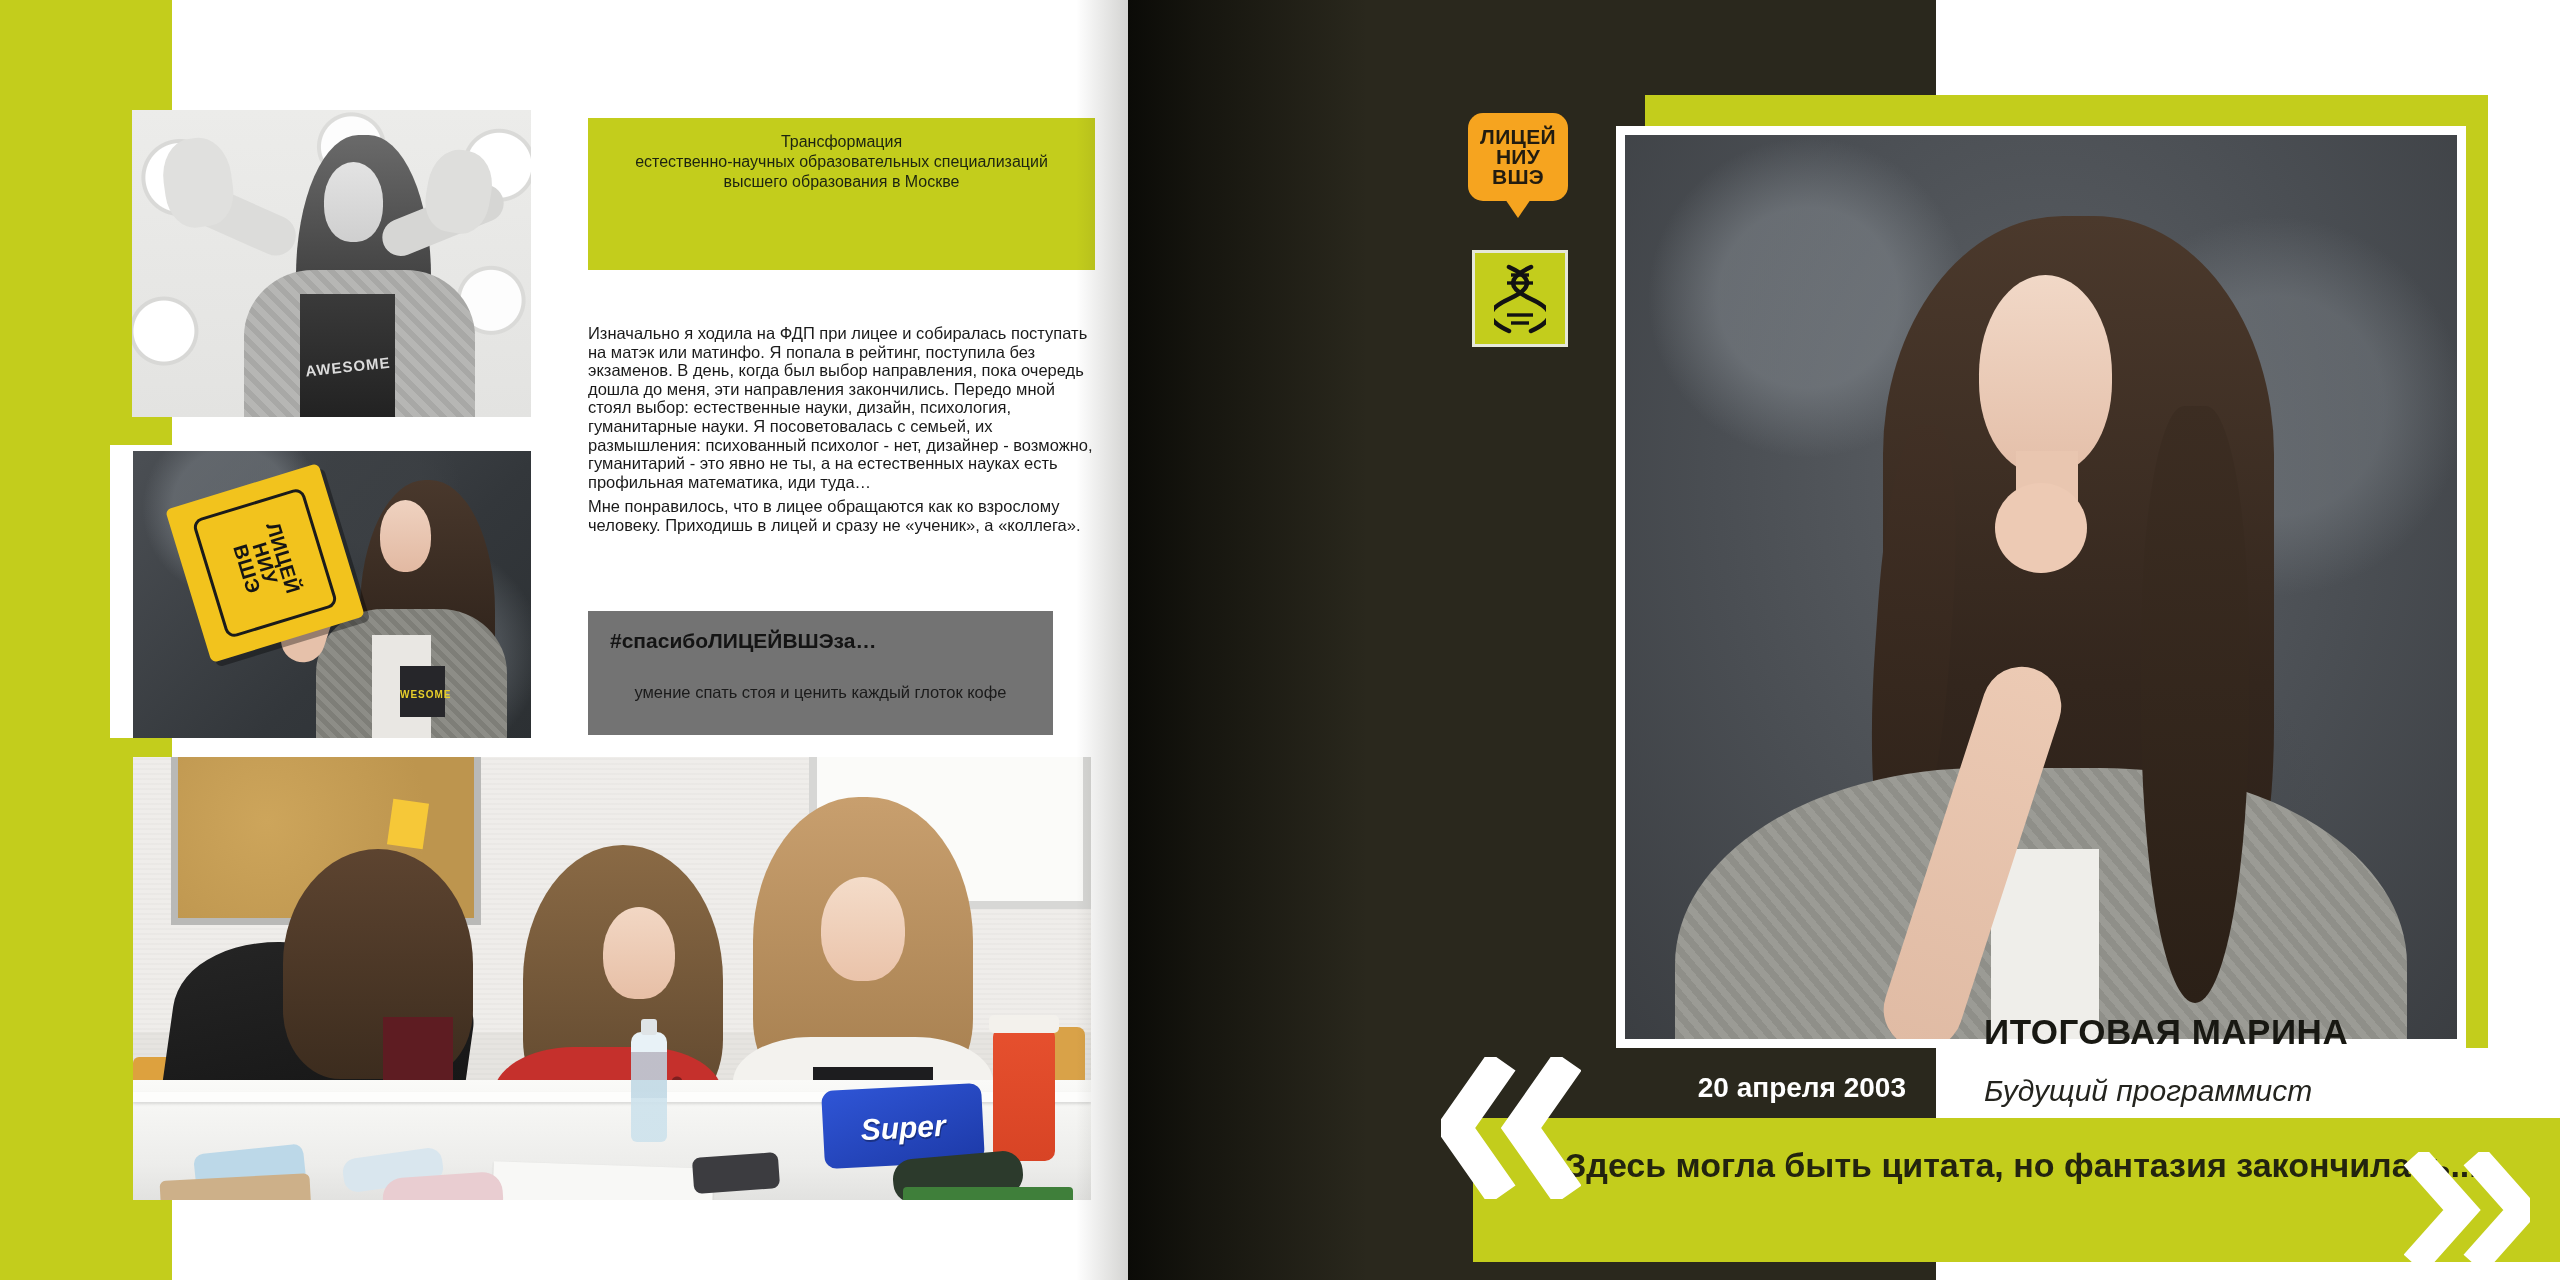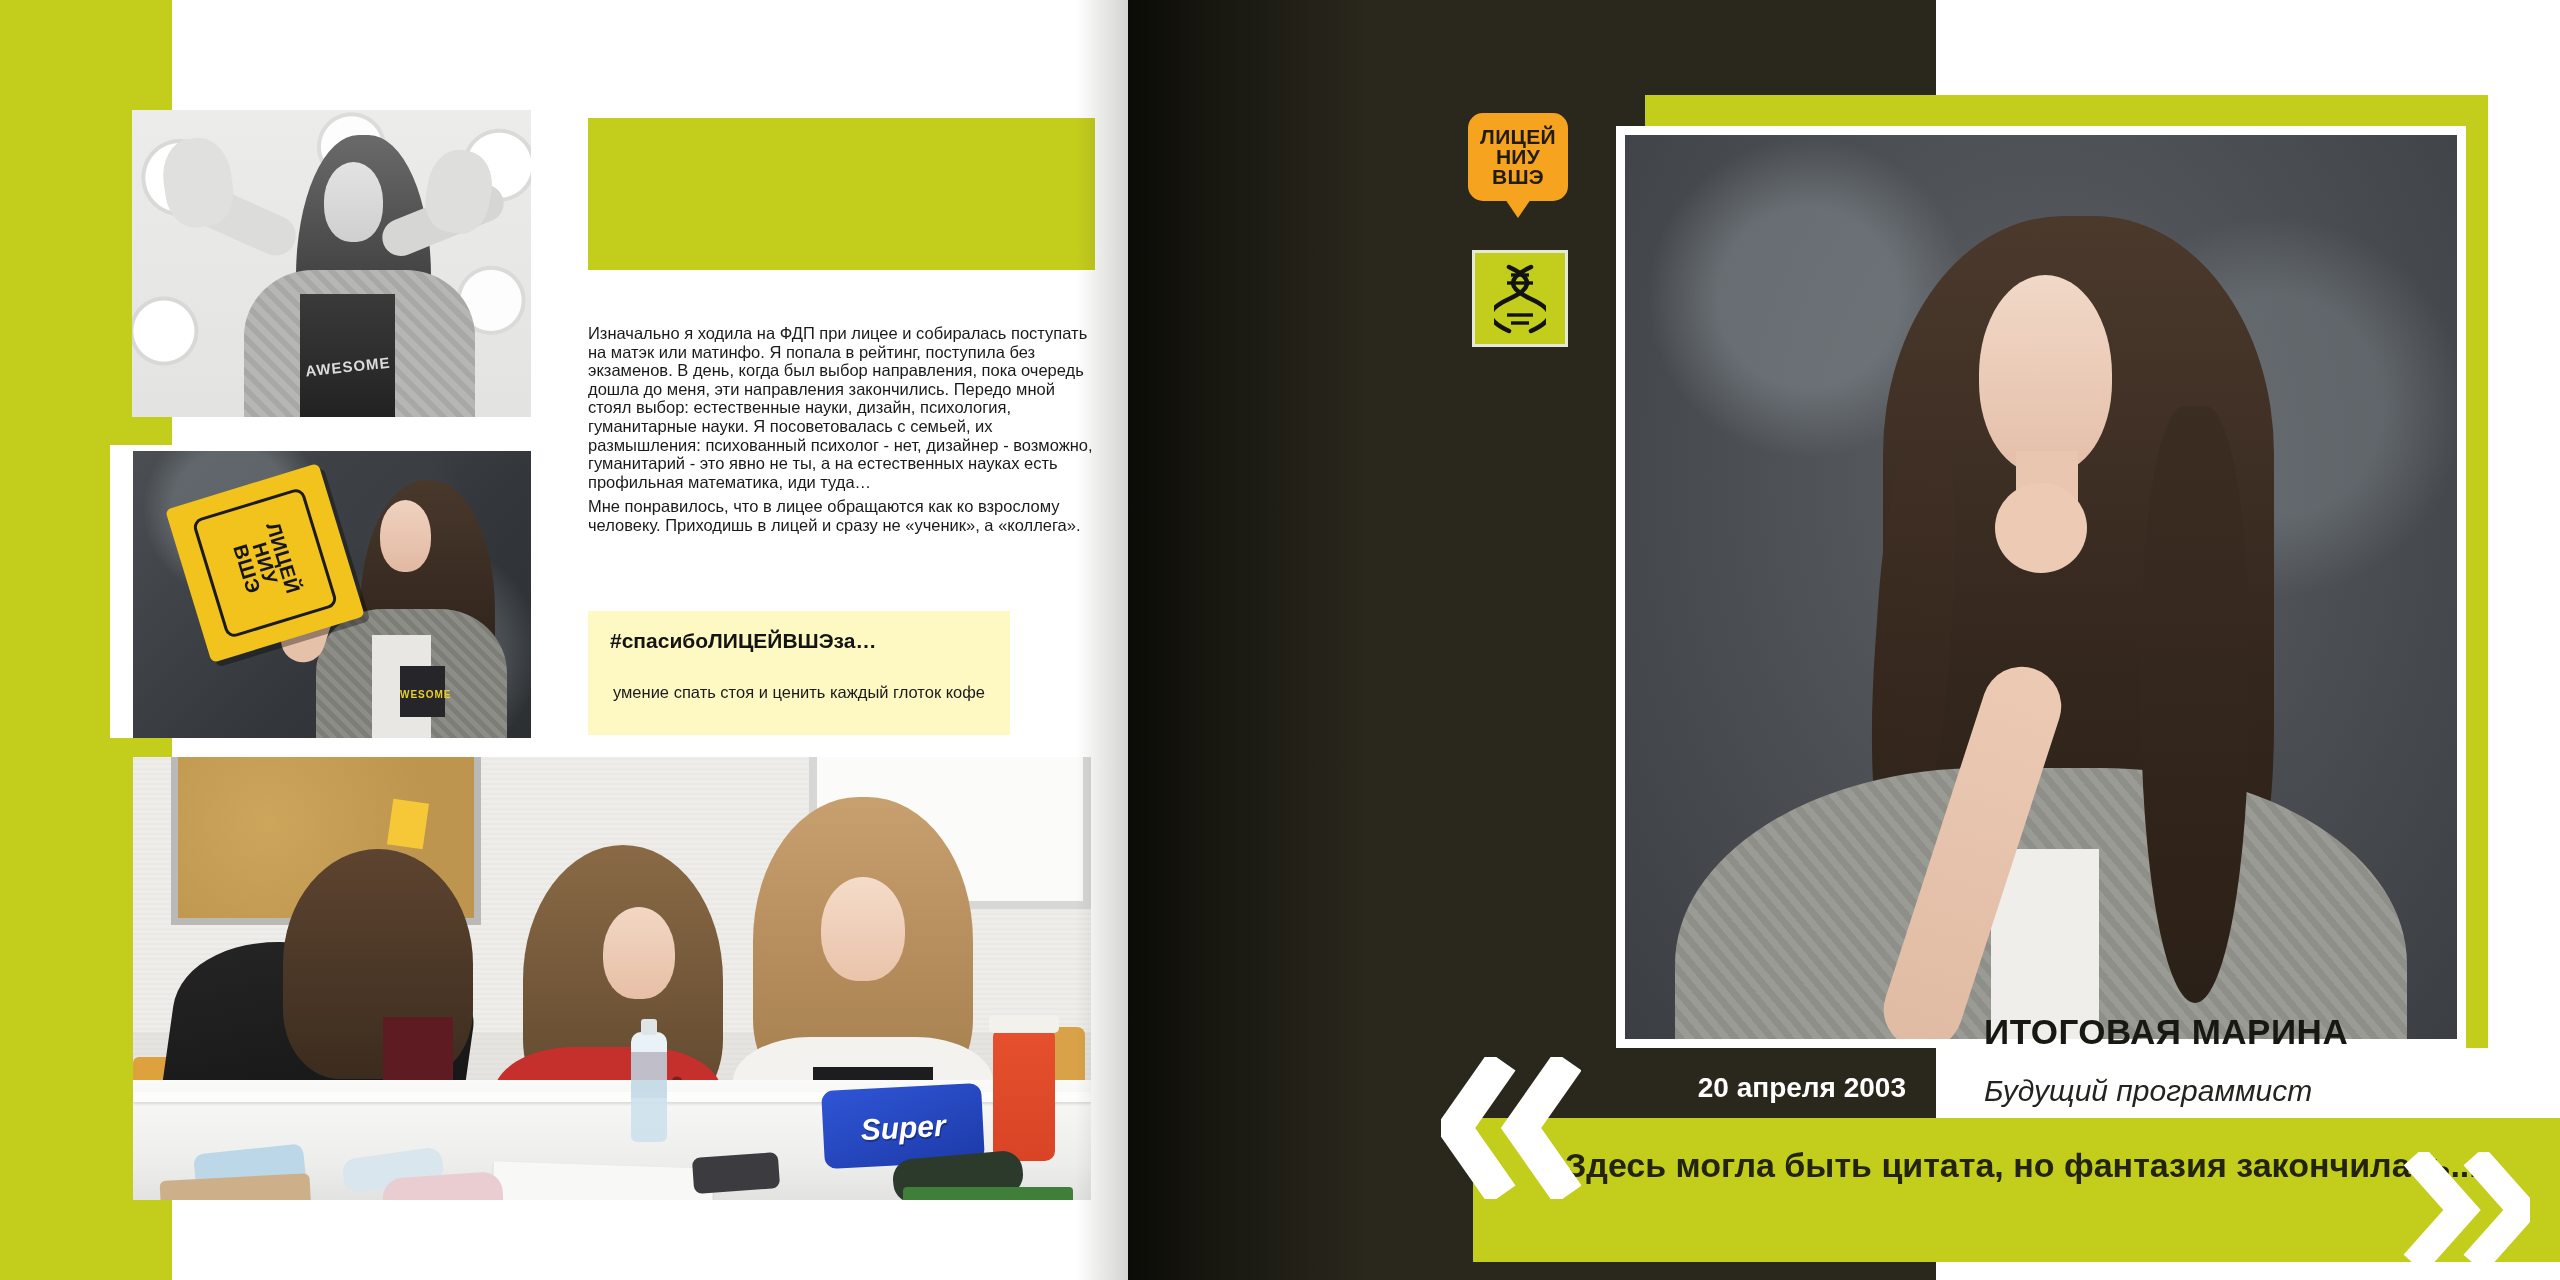--- a/index.html
+++ b/index.html
@@ -133,21 +133,21 @@
   .papers { position:absolute; left:360px; top:408px; width:220px; height:40px; background:#f8f8f6; transform:rotate(2deg); box-shadow:0 1px 2px rgba(0,0,0,.15); }
 
   
   .work-box { left:588px; top:118px; width:507px; height:152px; background:#c3cd1c; text-align:center; }
   .work-title { margin-top:20px; font-size:21px; font-weight:bold; color:#12170a; letter-spacing:.2px; }
   .work-check { font-size:25px; font-weight:bold; color:#2a3038; vertical-align:-2px; }
   .work-subtitle { margin-top:14px; font-size:16px; line-height:20px; color:#1d2410; }
   .para { left:588px; width:513px; font-size:16.5px; line-height:18.6px; color:#1a1a1a; }
   .para-1 { top:324px; }
   .para-2 { top:497px; }
-  .thanks-box { left:588px; top:611px; width:422px; height:124px; background:#fef9c3; }
+  .thanks-box { left:588px; top:611px; width:465px; height:124px; background:#737373; }
   .thanks-hashtag { position:absolute; left:22px; top:18px; font-size:21px; font-weight:bold; color:#141414; }
   .thanks-text { position:absolute; left:0; top:72px; width:100%; text-align:center; font-size:16.5px; color:#1b1b1b; }
 
   
   .left-page-shadow { left:1076px; top:0; width:52px; height:1280px;
     background:linear-gradient(90deg, rgba(0,0,0,0) 0%, rgba(40,40,30,.20) 100%); }
   .dark-bg { left:1128px; top:0; width:808px; height:1280px; background:#2a281d; }
   .spine-shadow { left:1128px; top:0; width:240px; height:1280px;
     background:linear-gradient(90deg,#0b0b07 0%, rgba(11,11,7,.65) 30%, rgba(11,11,7,0) 100%); }
 
@@ -216,20 +216,25 @@
       <div class="bw-shirt">
         <div class="bw-shirt-label">AWESOME</div>
       </div>
       <div class="bw-arm-l"></div>
       <div class="bw-arm-r"></div>
       <div class="bw-hand-l"></div>
       <div class="bw-hand-r"></div>
     </figure>
 
     <div class="abs work-box">
+      <div class="work-subtitle">
+        <div>Трансформация</div>
+        <div>естественно-научных образовательных специализаций</div>
+        <div>высшего образования в Москве</div>
+      </div>
     </div>
 
     <p class="abs para para-1">Изначально я ходила на ФДП при лицее и собиралась поступать на матэк или матинфо. Я попала в рейтинг, поступила без экзаменов. В день, когда был выбор направления, пока очередь дошла до меня, эти направления закончились. Передо мной стоял выбор: естественные науки, дизайн, психология, гуманитарные науки. Я посоветовалась с семьей, их размышления: психованный психолог - нет, дизайнер - возможно, гуманитарий - это явно не ты, а на естественных науках есть профильная математика, иди туда…</p>
     <p class="abs para para-2">Мне понравилось, что в лицее обращаются как ко взрослому человеку. Приходишь в лицей и сразу не «ученик», а «коллега».</p>
 
     <figure class="abs photo photo-sign">
       <div class="sg-hair"></div>
       <div class="sg-face"></div>
       <div class="sg-blazer"></div>
       <div class="sg-shirt">

